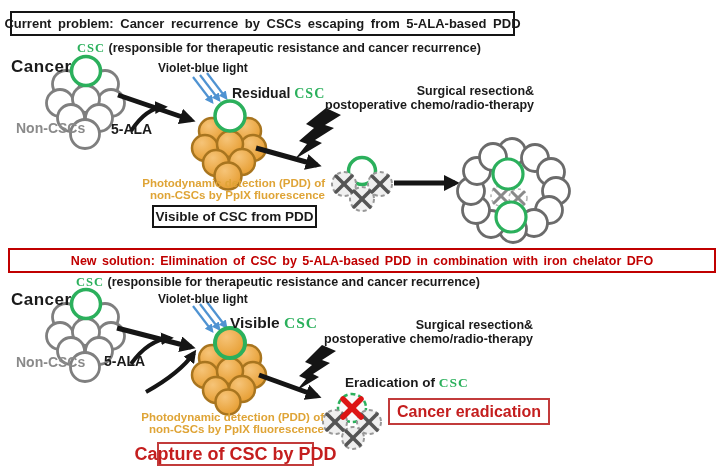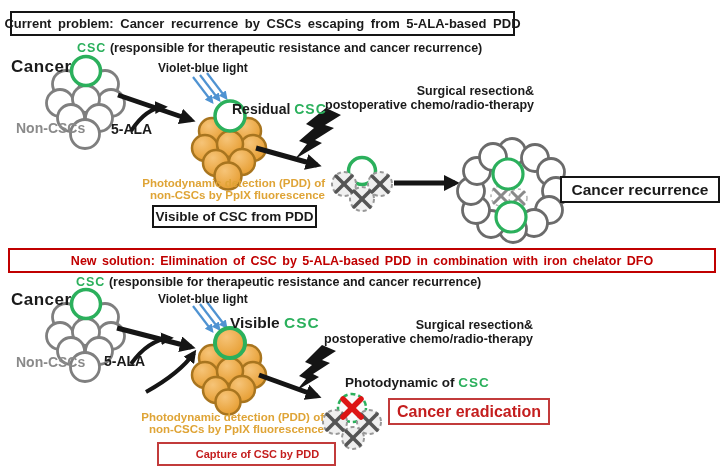--- a/index.html
+++ b/index.html
@@ -14,21 +14,21 @@
     --ink:#1a1a1a;
   }
   html,body{margin:0;padding:0;background:#fff;}
   .canvas{
     position:relative;width:720px;height:474px;background:#fff;overflow:hidden;
     font-family:"Liberation Sans","DejaVu Sans",sans-serif;font-weight:700;color:var(--ink);
   }
   .art{position:absolute;left:0;top:0;}
   .lbl{position:absolute;white-space:nowrap;line-height:1.08;}
   .lbl .line{display:block;text-align:right;}
-  .csc{color:var(--green);letter-spacing:1px;}
+  .csc{color:var(--green);letter-spacing:1px;font-family:Liberation Serif, serif;}
   .gray{color:#8a8a8a;}
   .redtx{color:var(--red2);}
   .orangetx{color:var(--orange-text);}
   .box{
     position:absolute;display:flex;align-items:center;justify-content:center;
     white-space:nowrap;background:#fff;
   }
   .box.black{border:2px solid #151515;}
   .box.redb{border:2px solid #c23b3b;color:var(--red2);}
   .title-top{font-size:13px;word-spacing:3px;}
@@ -211,42 +211,39 @@
   </div>
 
   <div class="lbl" style="left:11px;top:58px;font-size:17px;letter-spacing:.5px;">Cancer</div>
 
   <div class="lbl gray" style="left:16px;top:121px;font-size:14px;">Non-CSCs</div>
 
   <div class="lbl" style="left:111px;top:122px;font-size:14px;">5-ALA</div>
 
   <div class="lbl" style="left:158px;top:62px;font-size:12px;">Violet-blue light</div>
 
-  <div class="lbl" style="left:232px;top:86px;font-size:14px;margin-top:16px;">
+  <div class="lbl" style="left:232px;top:86px;font-size:14px;">
     <span>Residual </span><span class="csc">CSC</span>
   </div>
 
   <div class="lbl" style="left:325px;top:85px;font-size:12.5px;">
     <span class="line">Surgical resection&amp;</span>
     <span class="line">postoperative chemo/radio-therapy</span>
   </div>
 
   <div class="lbl orangetx" style="left:140px;top:177px;width:185px;text-align:center;font-size:11.5px;white-space:nowrap;">
     <span class="line">Photodynamic detection (PDD) of</span>
     <span class="line">non-CSCs  by PpIX fluorescence</span>
   </div>
 
   <div class="box black" style="left:152px;top:205px;width:161px;height:19px;font-size:13.5px;">
     <span>Visible of CSC from PDD</span>
   </div>
 
 
-  <div class="box black" style="left:560px;top:176px;width:156px;height:23px;font-size:15.5px;">
-    <span>Cancer recurrence</span>
-  </div>
 
   <div class="box title-bottom" style="left:8px;top:248px;width:704px;height:21px;border:2px solid var(--red);">
     <span>New solution:  Elimination of CSC by 5-ALA-based PDD in combination with iron chelator DFO</span>
   </div>
 
   <div class="lbl" style="left:76px;top:276px;font-size:12.5px;">
     <span class="csc">CSC</span><span> (responsible for therapeutic resistance and cancer recurrence)</span>
   </div>
 
   <div class="lbl" style="left:11px;top:291px;font-size:17px;letter-spacing:.5px;">Cancer</div>
@@ -265,25 +262,25 @@
   <div class="lbl" style="left:324px;top:319px;font-size:12.5px;">
     <span class="line">Surgical resection&amp;</span>
     <span class="line">postoperative chemo/radio-therapy</span>
   </div>
 
   <div class="lbl orangetx" style="left:139px;top:411px;width:185px;text-align:center;font-size:11.5px;white-space:nowrap;">
     <span class="line">Photodynamic detection (PDD) of</span>
     <span class="line">non-CSCs  by PpIX fluorescence</span>
   </div>
 
-  <div class="box redb" style="left:157px;top:442px;width:153px;height:20px;font-size:11px;padding-left:22px;">
+  <div class="box redb" style="left:157px;top:442px;width:153px;height:20px;font-size:18px;">
     <span>Capture of CSC by PDD</span>
   </div>
 
   <div class="lbl" style="left:345px;top:376px;font-size:13.5px;">
-    <span>Photodynamic of </span><span class="csc">CSC</span>
+    <span>Eradication of </span><span class="csc">CSC</span>
   </div>
 
   <div class="box redb" style="left:388px;top:398px;width:158px;height:23px;font-size:16px;">
     <span>Cancer eradication</span>
   </div>
 
 </div>
 
 </body></html>

